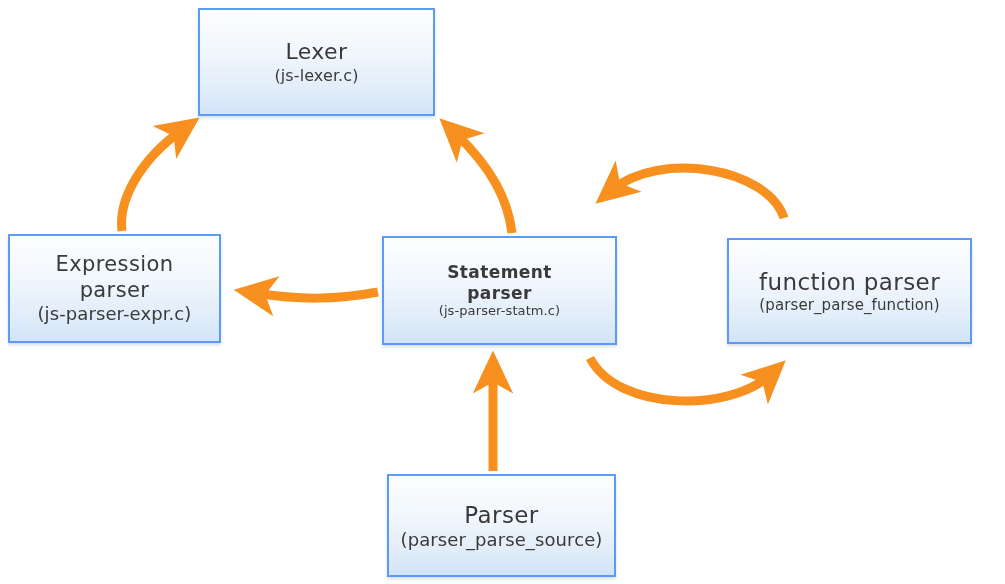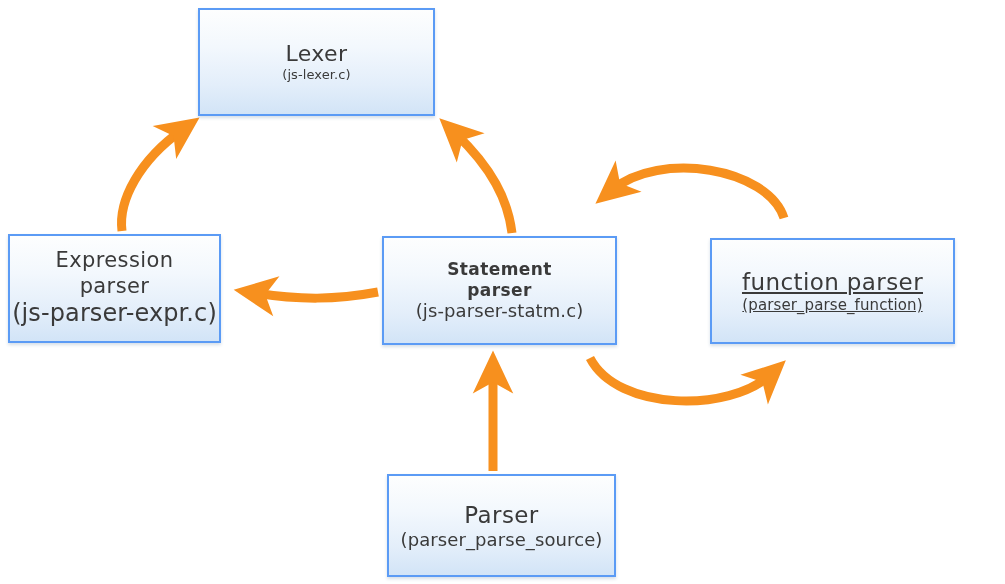--- a/index.html
+++ b/index.html
@@ -40,39 +40,39 @@
     text-align: center;
     color: #3a3a3a;
     line-height: 1.22;
   }
   .node .title {
     font-size: 22px;
     letter-spacing: 0.4px;
     white-space: nowrap;
   }
   .node .subtitle {
-    font-size: 13px;
+    font-size: 16px;
     letter-spacing: 0.1px;
     white-space: nowrap;
   }
   
   #node-lexer        { left: 198px; top: 8px;   width: 237px; height: 108px; }
   #node-expression   { left: 8px;   top: 234px; width: 213px; height: 109px; justify-content: center; }
   #node-statement    { left: 382px; top: 236px; width: 235px; height: 109px; }
-  #node-function     { left: 710px; top: 238px; width: 245px; height: 106px; text-decoration: underline; }
+  #node-function     { left: 727px; top: 238px; width: 245px; height: 106px; }
   #node-parser       { left: 387px; top: 474px; width: 229px; height: 103px; }
 
   #node-function .title { font-size: 23px; }
   #node-function .subtitle { font-size: 15px; }
   #node-parser .title { font-size: 23px; }
   #node-parser .subtitle { font-size: 18px; text-align: right; }
   #node-expression .title { font-size: 21px; }
-  #node-expression .subtitle { font-size: 24px; }
+  #node-expression .subtitle { font-size: 18px; }
   #node-statement .title { font-size: 17px; font-weight: bold; }
-  #node-statement .subtitle { font-size: 18px; }
+  #node-statement .subtitle { font-size: 13px; }
 </style>
 </head>
 <body>
 
 <div id="canvas">
 
   <svg id="arrow-layer" viewBox="0 0 1005 584" width="1005" height="584" xmlns="http://www.w3.org/2000/svg">
     <defs>
       <marker id="ah" markerWidth="5.2" markerHeight="5.2" refX="2.6" refY="2.6" orient="auto" markerUnits="strokeWidth">
         <path d="M 0.2,0.35 L 5.0,2.6 L 0.2,4.85 L 1.45,2.6 Z" fill="#f7901e"></path>

